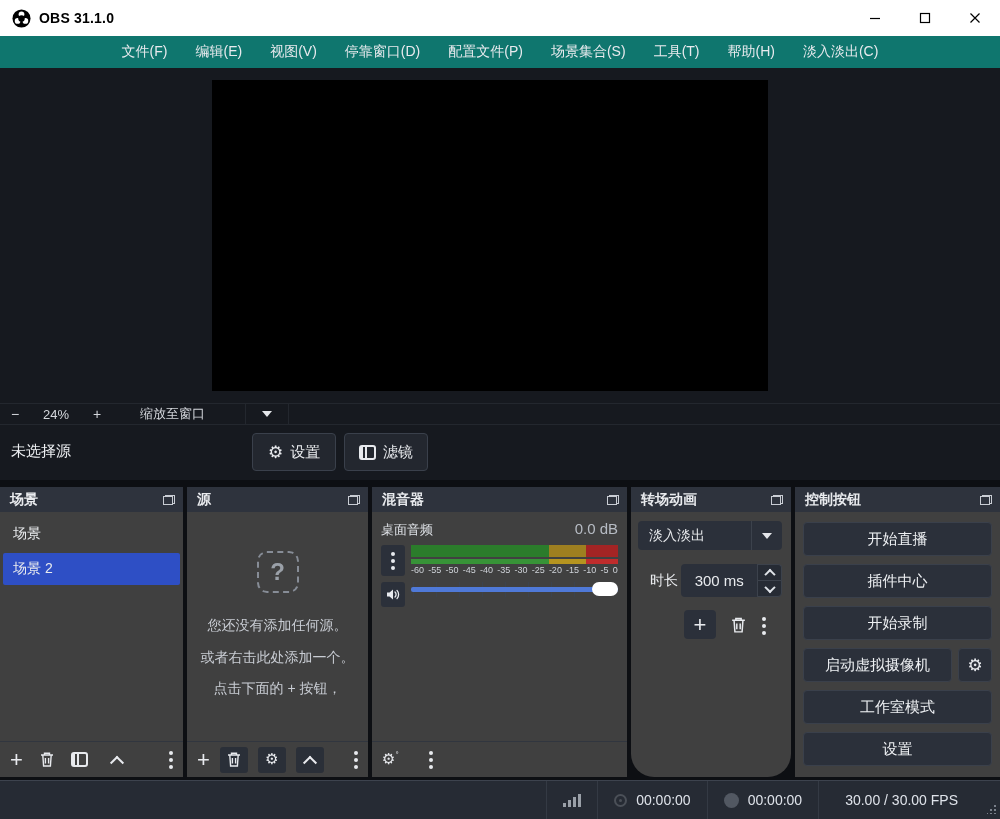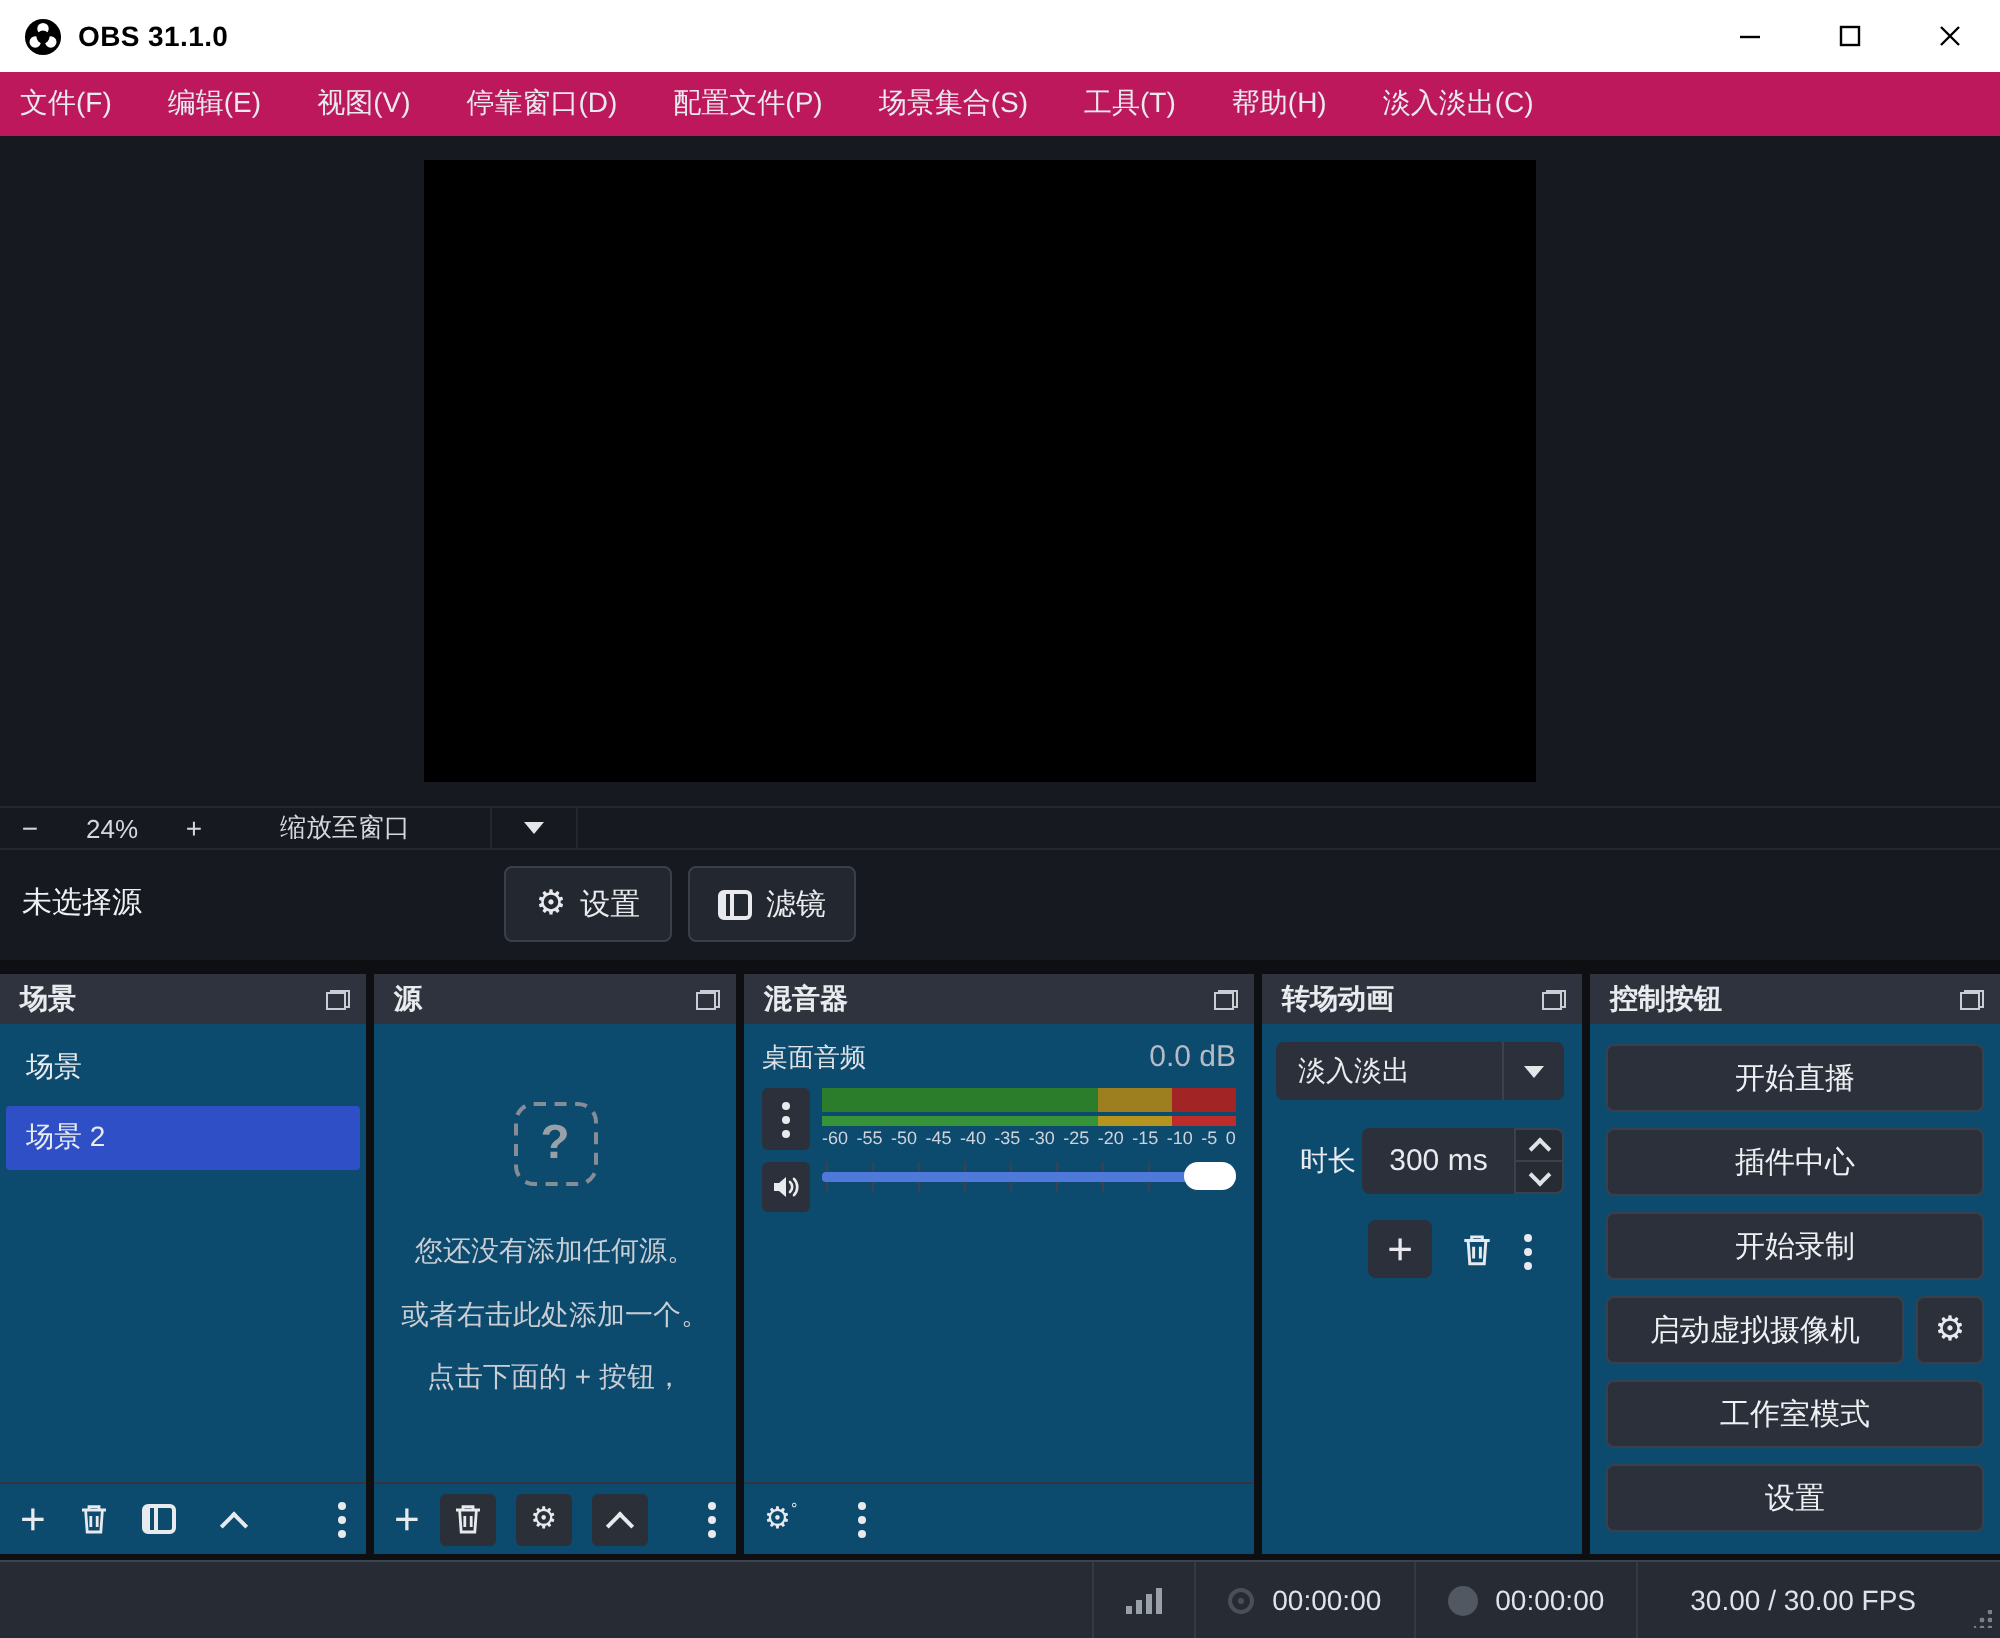--- a/index.html
+++ b/index.html
@@ -10,22 +10,22 @@
     display:flex; flex-direction:column;
   }
   
   .titlebar { height:36px; background:#ffffff; color:#000;
     display:flex; align-items:center; padding:0 0 0 12px; flex:0 0 auto; }
   .titlebar .logo { width:19px; height:19px; margin-right:8px; }
   .titlebar .title { font-size:14px; font-weight:600; letter-spacing:.2px; }
   .winbtns { margin-left:auto; display:flex; height:100%; }
   .winbtn { width:50px; height:100%; display:flex; align-items:center; justify-content:center; cursor:default; }
   
-  .menubar { height:32px; background:#be185d; display:flex; align-items:center;
-    padding:15px 10px; gap:28px; font-size:14px; flex:0 0 auto; }
+  .menubar { height:32px; background:#0f766e; display:flex; align-items:center;
+    padding:15px 10px; gap:28px; font-size:14px; flex:0 0 auto;justify-content:center; }
   .menu-item { color:#e8eaee; white-space:nowrap; }
   
   .preview { height:335px; background:#16191f; position:relative; flex:0 0 auto; }
   .canvas { position:absolute; left:212px; top:12px; width:556px; height:311px; background:#000; }
   
   .zoomrow { height:22px; background:#16191f; border-top:1px solid #23272e; border-bottom:1px solid #23272e;
     display:flex; align-items:center; font-size:13px; color:#d4d7dc; flex:0 0 auto; }
   .zoomrow .zbtn { width:30px; text-align:center; font-size:14px; }
   .zoomrow .zlevel { width:52px; text-align:center; }
   .zoomrow .fit { margin-left:16px; padding:0 12px; }
@@ -38,23 +38,23 @@
   .srcbar .nosrc { position:absolute; left:11px; top:17px; font-size:15px; color:#eef0f3; }
   .srcbtn { position:absolute; top:8px; height:38px; background:#23272f; border:1px solid #3a404b;
     border-radius:4px; display:flex; align-items:center; justify-content:center; gap:7px;
     font-size:15px; color:#e9ebee; }
   .srcbtn.settings { left:252px; width:84px; }
   .srcbtn.filters  { left:344px; width:84px; }
   
   .gap7 { height:7px; flex:0 0 auto; }
   .gap3 { height:3px; flex:0 0 auto; }
   .docks { height:290px; display:flex; gap:4px; flex:0 0 auto; }
-  .panel { background:#0c4a6e; display:flex; flex-direction:column; }
+  .panel { background:#404040; display:flex; flex-direction:column; }
   .p-scenes{ width:183px; } .p-sources{ width:181px; } .p-mixer{ width:255px; }
-  .p-trans{ width:160px; } .p-controls{ width:205px; }
+  .p-trans{ width:160px;border-radius:23px; } .p-controls{ width:205px; }
   .phead { height:25px; background:#2e333d; display:flex; align-items:center;
     padding:0 8px 0 10px; font-size:14px; font-weight:700; flex:0 0 auto; }
   .popout { margin-left:auto; width:12px; height:10px; position:relative; }
   .popout::before { content:""; position:absolute; right:0; top:0; width:8px; height:7px; border:1px solid #c9cdd4; }
   .popout::after  { content:""; position:absolute; left:0; bottom:0; width:8px; height:7px; border:1px solid #c9cdd4; background:#2e333d; }
   .pbody { flex:1 1 auto; position:relative; overflow:hidden; }
   .ptool { height:36px; border-top:1px solid #31363f; display:flex; align-items:center;
     padding:0 10px; gap:16px; flex:0 0 auto; }
   
   .gear { font-family:"DejaVu Sans",sans-serif; font-size:17px; color:#e8eaee; line-height:1; }

